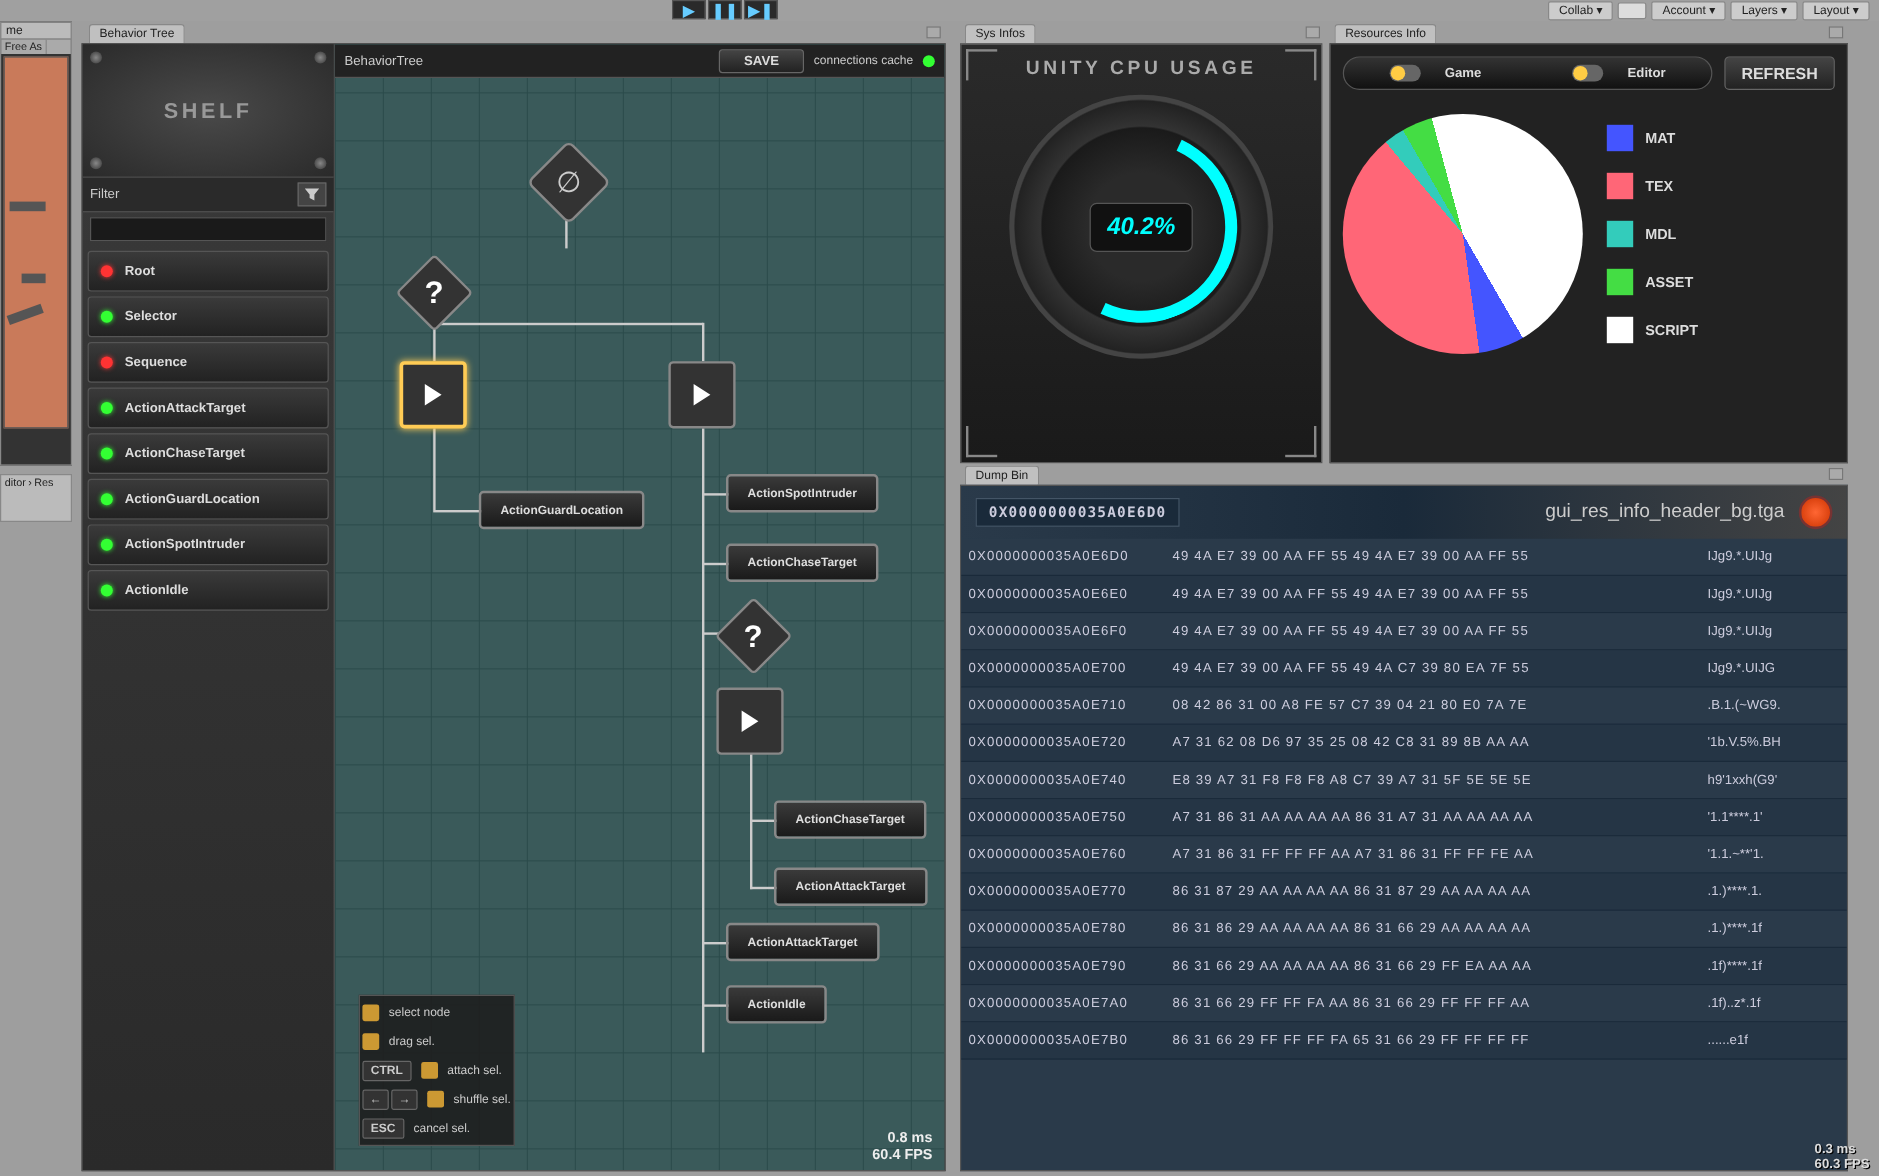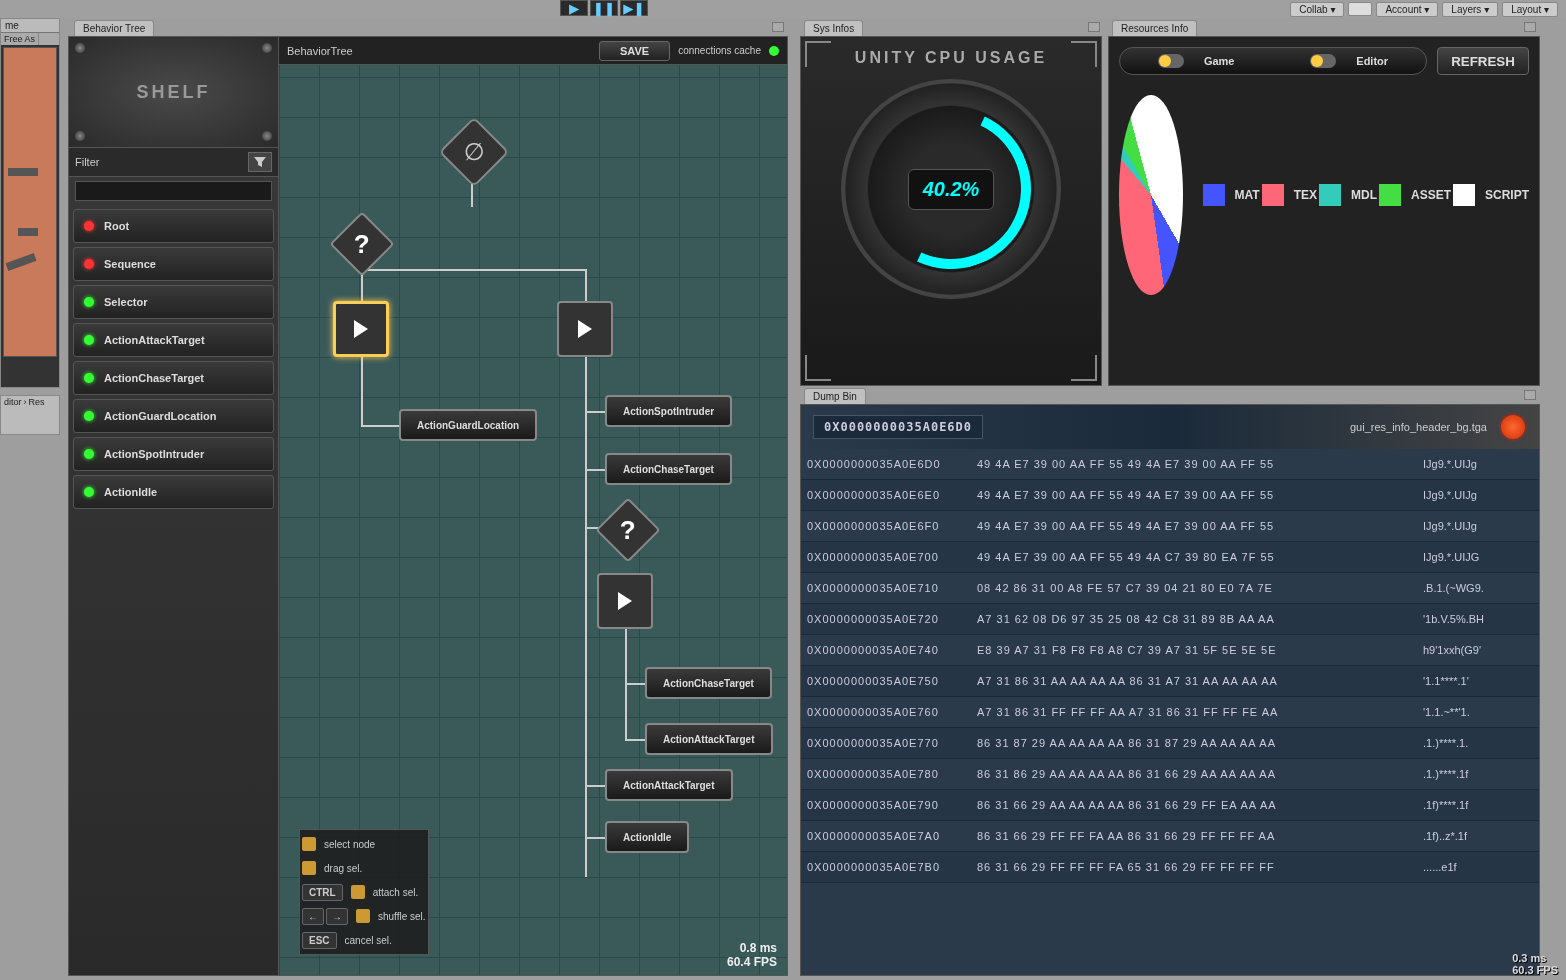--- a/index.html
+++ b/index.html
@@ -87,30 +87,30 @@
 
 .res-panel { position:absolute; left:1108px; top:36px; width:432px; height:350px; background:#222; border:1px solid #555; padding:10px; }
 .res-top { display:flex; gap:10px; align-items:center; margin-bottom:20px; }
 .res-top .toggle-grp { flex:1; height:28px; background:linear-gradient(#333,#111); border:1px solid #555; border-radius:14px; display:flex; align-items:center; justify-content:space-around; }
 .res-top .toggle { display:flex; align-items:center; gap:20px; color:#ddd; font-size:11px; font-weight:bold; }
 .res-top .toggle .sw { width:26px; height:14px; background:#666; border-radius:7px; position:relative; }
 .res-top .toggle .sw::after { content:''; position:absolute; left:1px; top:1px; width:12px; height:12px; background:#ffcc44; border-radius:50%; }
 .res-top .refresh { width:92px; height:28px; background:linear-gradient(#444,#222); border:1px solid #666; color:#ddd; font-weight:bold; border-radius:4px; }
 .res-body { display:flex; gap:20px; align-items:center; }
 .pie { width:200px; height:200px; border-radius:50%; background:conic-gradient(#fff 0 150deg,#4455ff 150deg 172deg,#ff6677 172deg 320deg,#33ccbb 320deg 330deg,#44dd44 330deg 345deg,#fff 345deg 360deg); }
-.legend { display:flex; flex-direction:row; gap:2px; }
+.legend { display:flex; flex-direction:column; gap:18px; }
 .legend .item { display:flex; align-items:center; gap:10px; }
 .legend .sw { width:22px; height:22px; }
 .legend span { color:#ddd; font-size:12px; font-weight:bold; }
 
 
 .dump-panel { position:absolute; left:800px; top:404px; width:740px; height:572px; background:#2a3a4a; border:1px solid #555; display:flex; flex-direction:column; }
 .dump-hdr { height:44px; background:linear-gradient(90deg,#2a3a4a,#1a2a3a,#444); display:flex; align-items:center; padding:0 12px; gap:12px; }
 .dump-hdr .addr { background:#1a2a3a; border:1px solid #456; padding:4px 10px; color:#ccd; font:bold 12px monospace; letter-spacing:1px; }
-.dump-hdr .fname { margin-left:auto; color:#ccc; font-size:11px; }
+.dump-hdr .fname { margin-left:auto; color:#ccc; font-size:16px; }
 .dump-hdr .reload { width:28px; height:28px; border-radius:50%; background:radial-gradient(#ff6633,#cc3300); border:2px solid #733; }
 .dump-rows { flex:1; overflow:hidden; font:11px monospace; }
 .dump-row { display:flex; height:31px; align-items:center; border-bottom:1px solid #1a2a3a; padding:0 6px; gap:10px; }
 .dump-row:nth-child(odd){background:#2a3a4a}.dump-row:nth-child(even){background:#253545}
 .dump-row .ad { width:160px; color:#ccd; letter-spacing:1px; }
 .dump-row .hex { flex:1; color:#ccd; letter-spacing:1px; }
 .dump-row .asc { width:110px; color:#ccd; }
 
 .status-bar { position:absolute; right:8px; bottom:4px; color:#ddd; font-size:11px; font-weight:bold; text-shadow:1px 1px #000; }
 </style>
@@ -169,26 +169,26 @@
           </svg>
         </div>
     </div>
     <div class="filter-input"></div>
     <div class="shelf-list" id="shelf-list">
         <div class="shelf-item">
           <div class="dot red"></div>
           <span>Root</span>
         </div>
         <div class="shelf-item">
+          <div class="dot green"></div>
+          <span>Selector</span>
+        </div>
+        <div class="shelf-item">
           <div class="dot red"></div>
           <span>Sequence</span>
-        </div>
-        <div class="shelf-item">
-          <div class="dot green"></div>
-          <span>Selector</span>
         </div>
         <div class="shelf-item">
           <div class="dot green"></div>
           <span>ActionAttackTarget</span>
         </div>
         <div class="shelf-item">
           <div class="dot green"></div>
           <span>ActionChaseTarget</span>
         </div>
         <div class="shelf-item">

